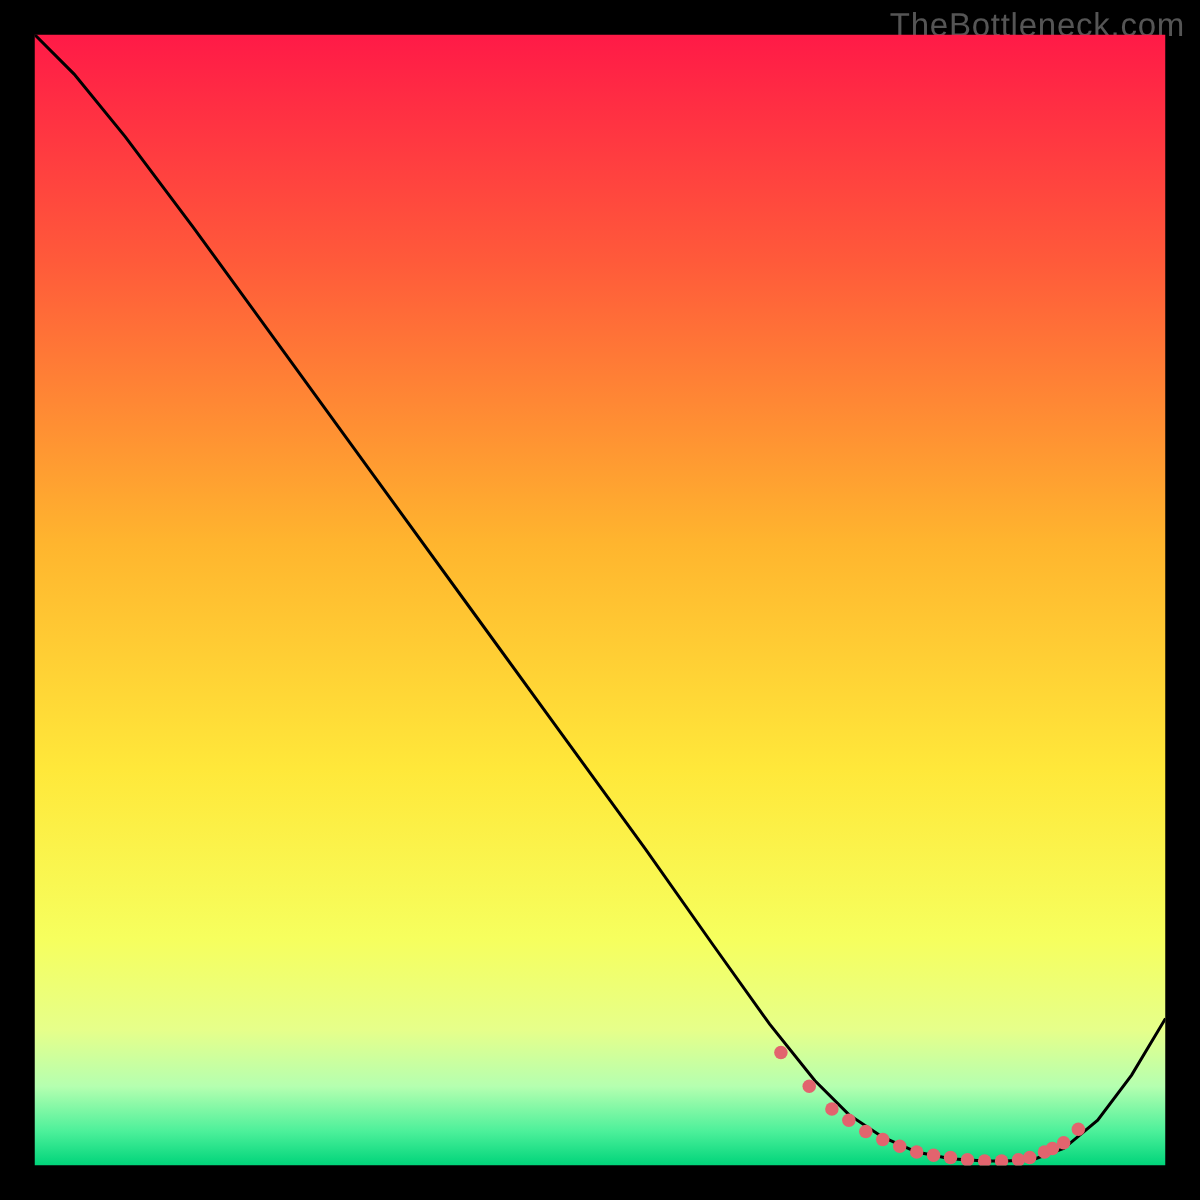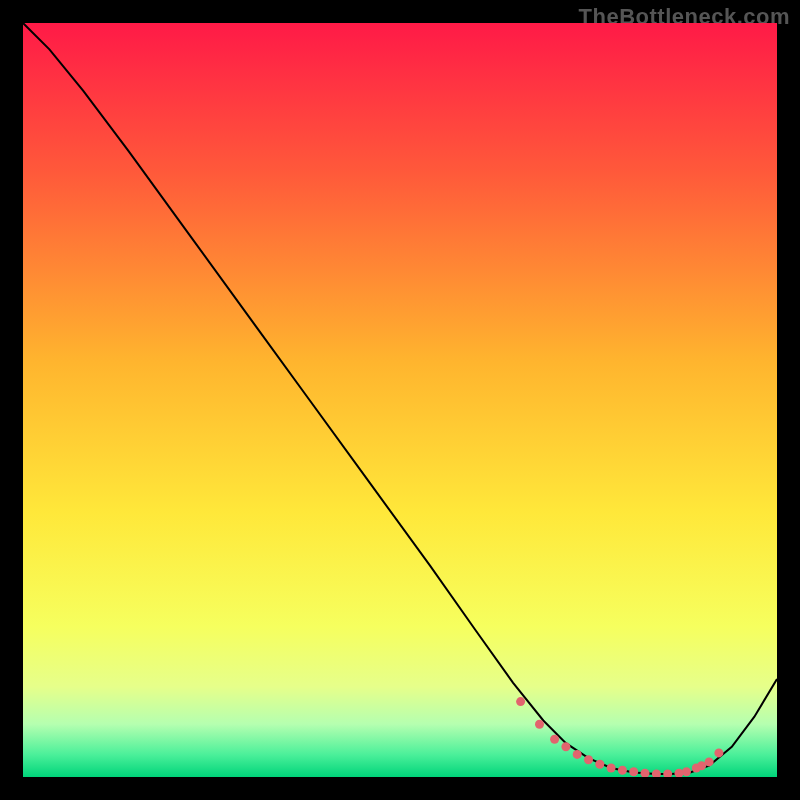--- a/index.html
+++ b/index.html
@@ -16,21 +16,21 @@
     width: 800px;
     height: 800px;
     background: #000;
   }
   .watermark {
     position: absolute;
     top: 4px;
     right: 10px;
     color: #555;
     font-size: 22px;
-    font-weight: 700;
+    font-weight: 400;
     letter-spacing: 0.5px;
     user-select: none;
   }
   svg.plot {
     position: absolute;
     left: 23px;
     top: 23px;
     width: 754px;
     height: 754px;
   }

